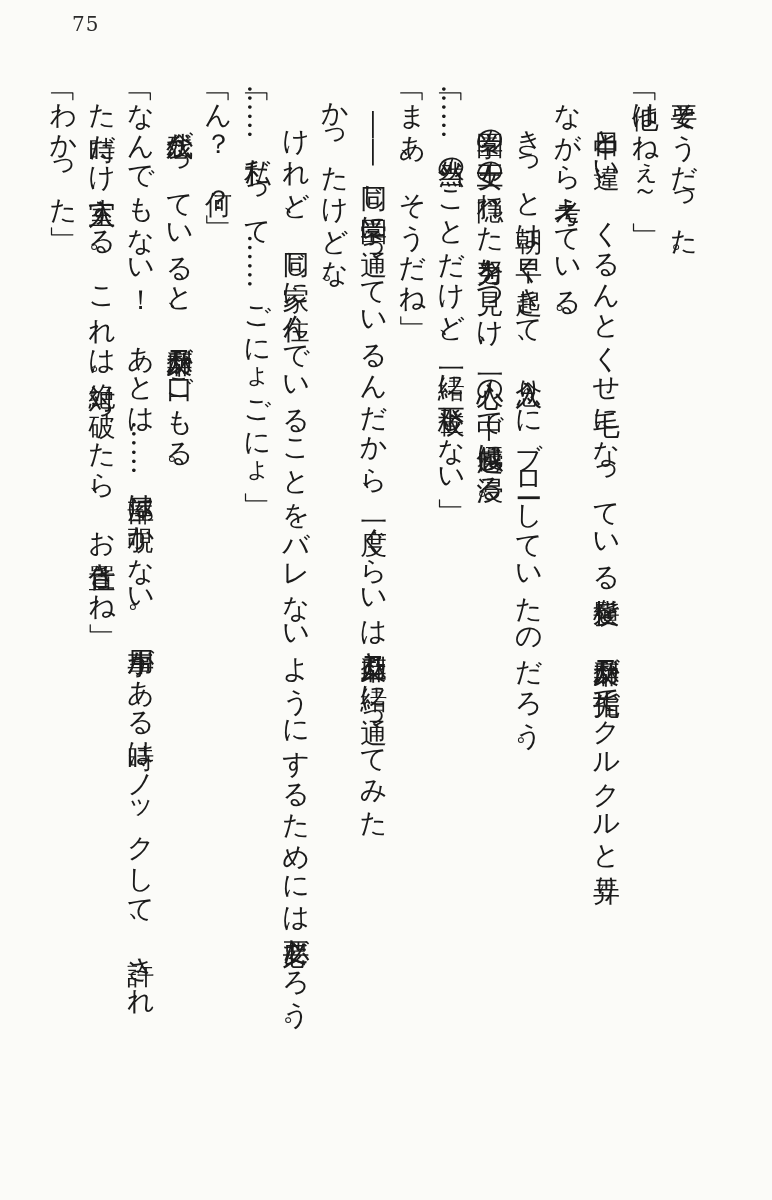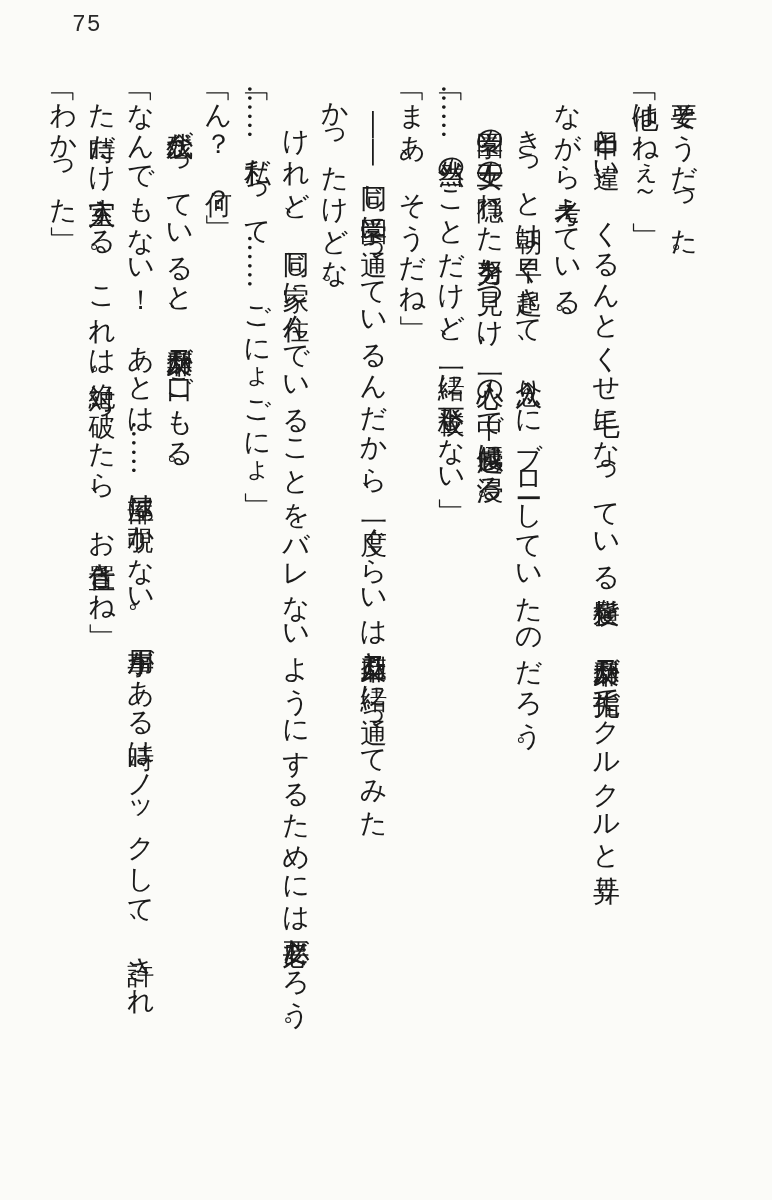--- a/index.html
+++ b/index.html
@@ -12,24 +12,23 @@
     position: relative;
     overflow: hidden;
     background: #fbfbf8;
     color: #1b1b1b;
     font-family: "DejaVu Serif", "Liberation Serif", serif;
   }
   .page-number {
     position: absolute;
     top: 12px;
     left: 72px;
-    font-size: 23px;
+    font-size: 20px;
     letter-spacing: 1px;
     color: #2a2a2a;
-    font-family: Liberation Mono, monospace;
   }
   .text-area {
     position: absolute;
     top: 84px;
     right: 69px;
     width: 660px;
     height: 1058px;
     writing-mode: vertical-rl;
     text-orientation: mixed;
     font-size: 27px;

